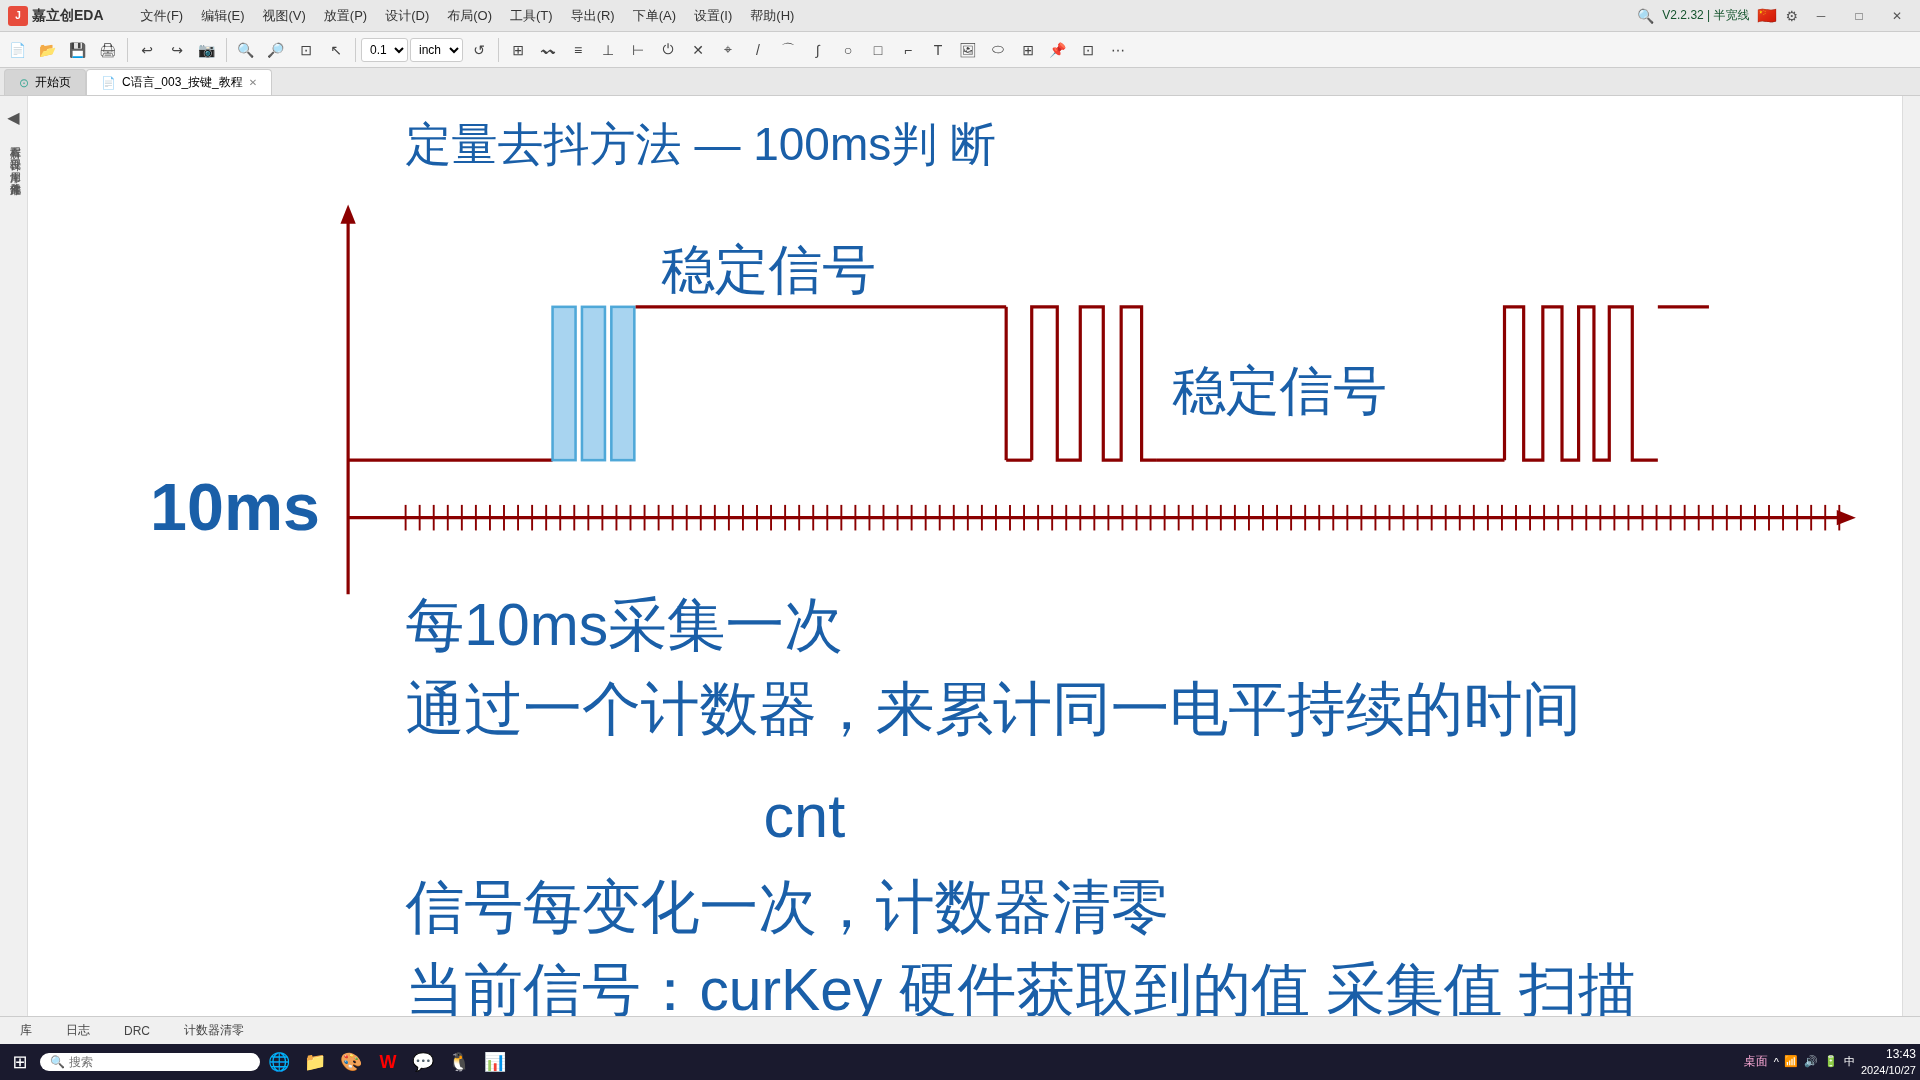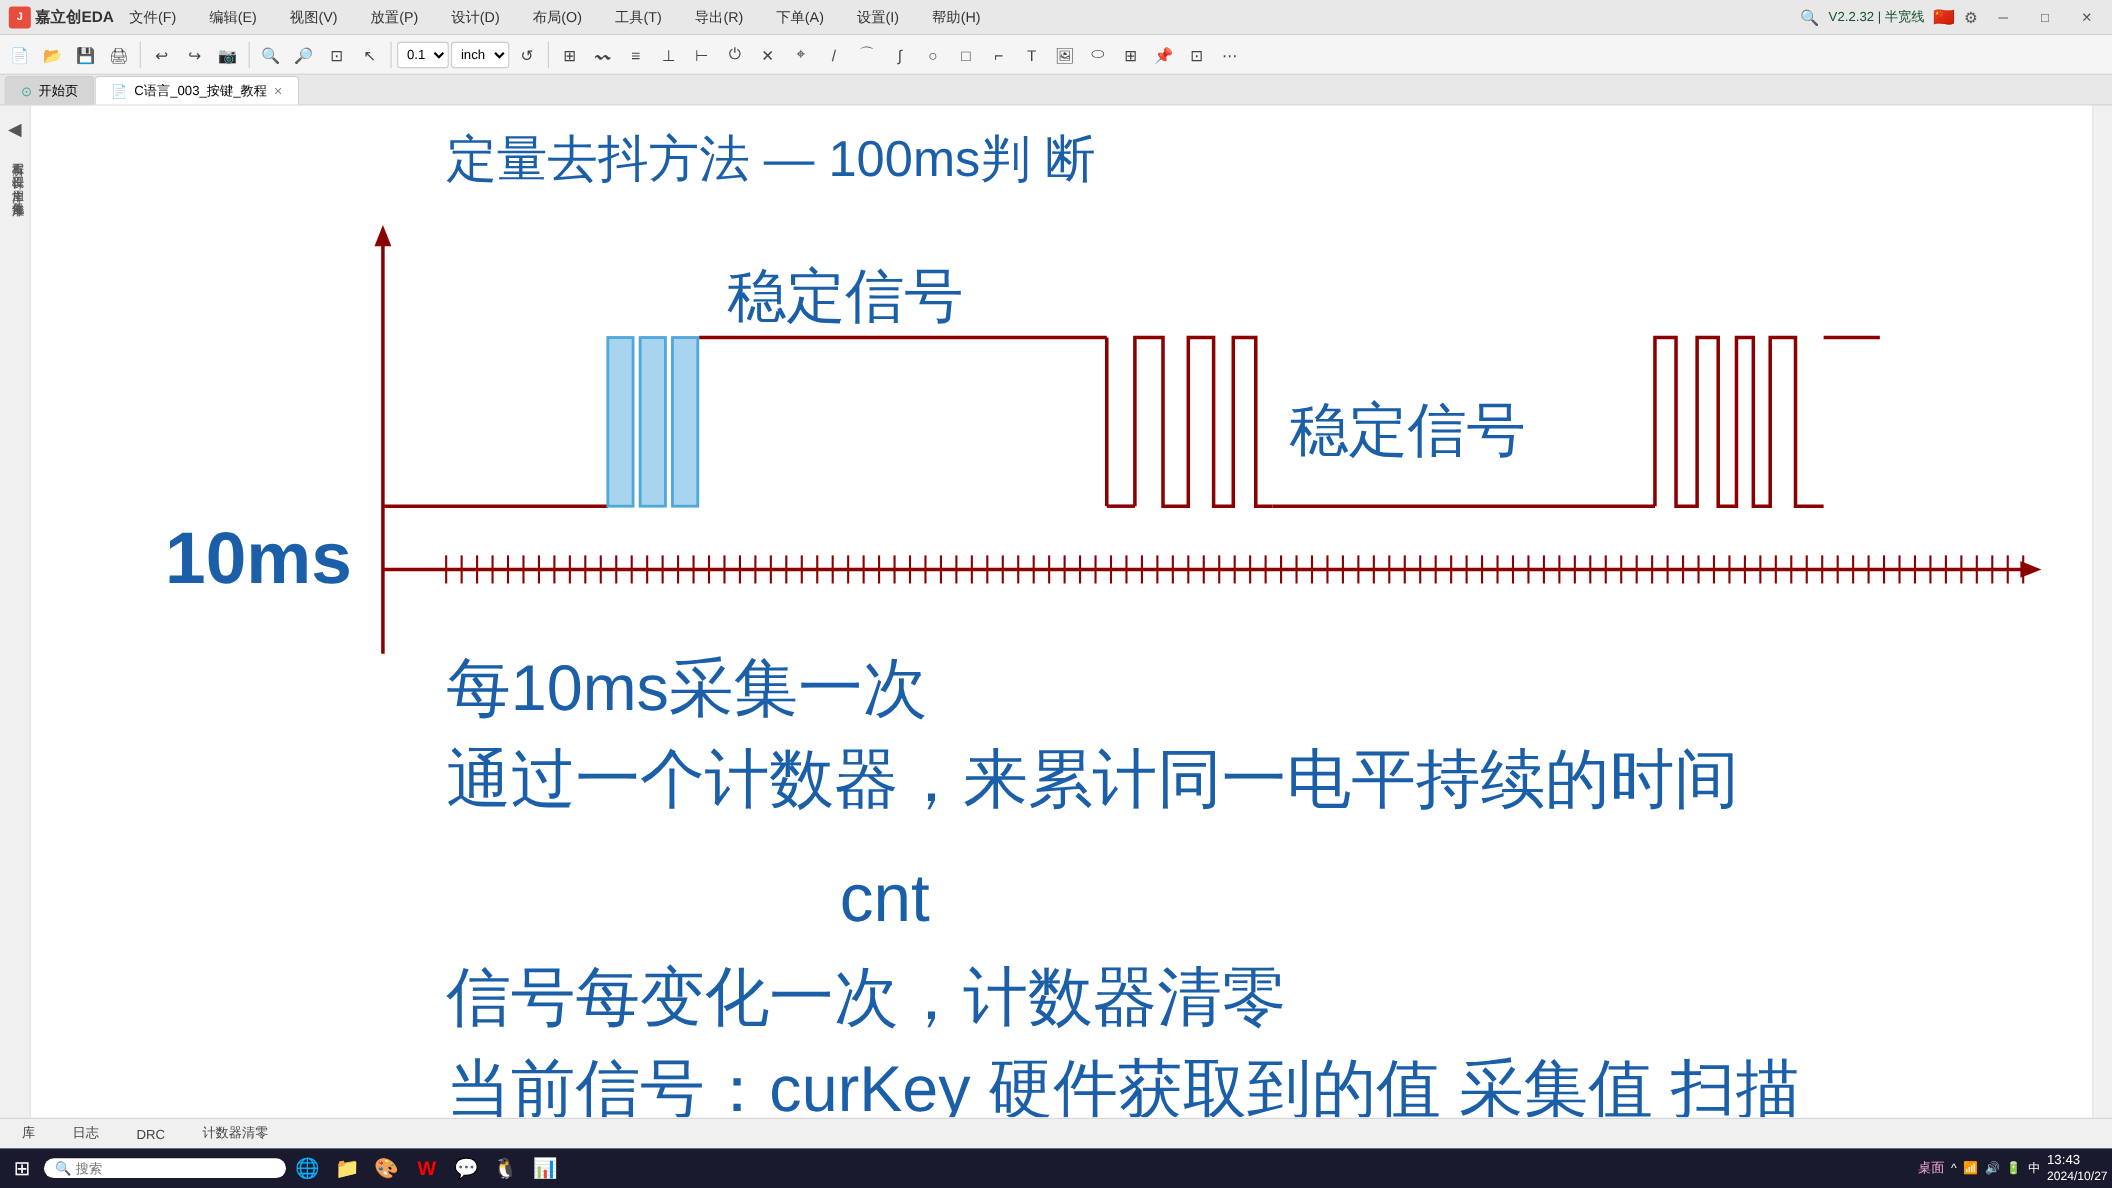--- a/index.html
+++ b/index.html
@@ -38,21 +38,22 @@
     #titlebar-logo .logo-icon {
       width: 20px; height: 20px;
       background: #e74c3c;
       border-radius: 3px;
       display: flex; align-items: center; justify-content: center;
       color: white; font-size: 10px; font-weight: bold;
     }
     #menu-bar {
       display: flex;
       align-items: center;
-      gap: 14px;
+      gap: 2px;
+      margin-left: 23px;
     }
     .menu-item {
       padding: 2px 8px;
       font-size: 13px;
       color: #333;
       cursor: pointer;
       border-radius: 3px;
     }
     #titlebar-right {
       display: flex;
@@ -206,21 +207,21 @@
     }
     .taskbar-icon {
       width: 32px; height: 32px;
       display: flex; align-items: center; justify-content: center;
       cursor: pointer; border-radius: 4px; font-size: 14px;
     }
     #taskbar-right {
       display: flex; align-items: center; gap: 6px;
       color: white; font-size: 11px;
     }
-    .time-block { text-align: left; line-height: 1.3; }
+    .time-block { text-align: right; line-height: 1.3; }
 
     
     #taskbar-search {
       display: flex; align-items: center;
       background: white; border-radius: 14px;
       padding: 2px 10px; gap: 4px;
       width: 220px;
     }
     #taskbar-search input {
       border: none; outline: none; font-size: 12px;

